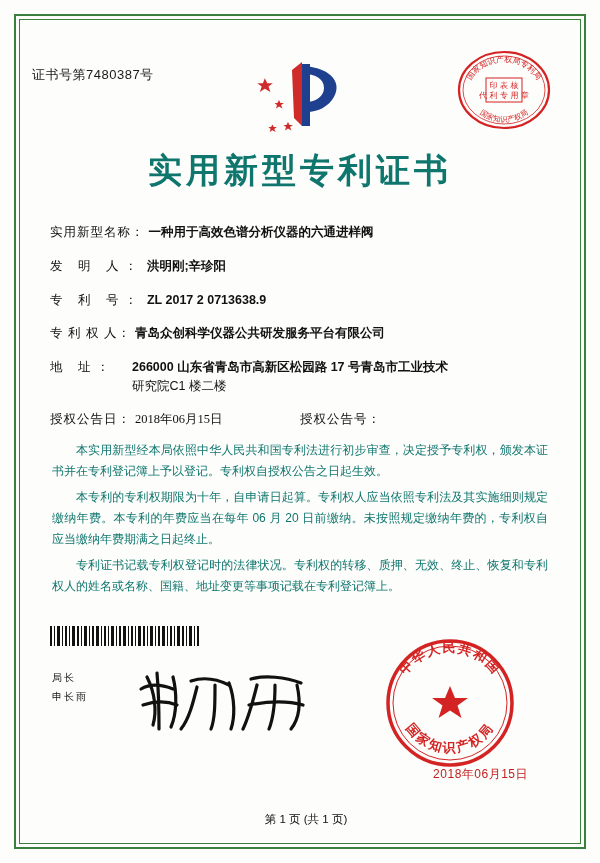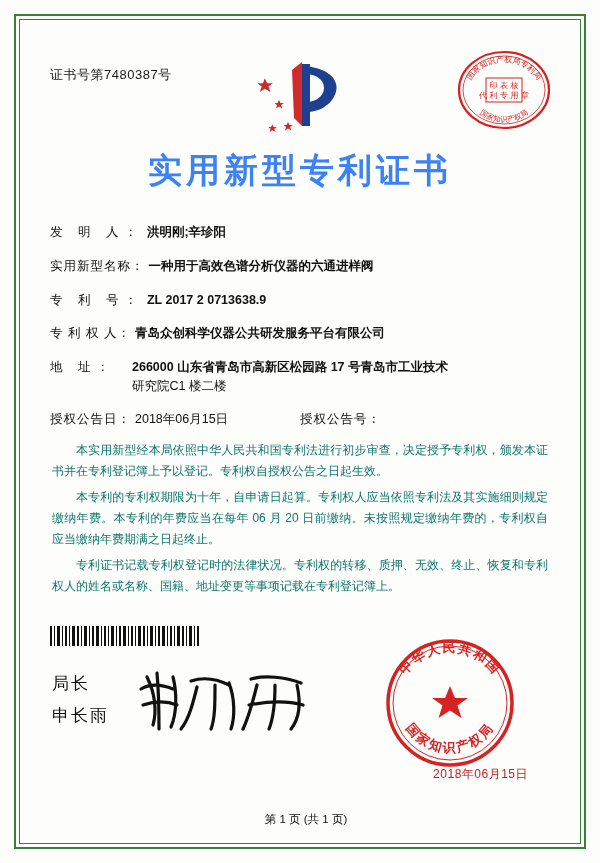--- a/index.html
+++ b/index.html
@@ -43,21 +43,21 @@
     position: absolute;
     left: 28px;
     top: 28px;
     right: 28px;
     bottom: 28px;
   }
 
   
   .cert-no {
     position: absolute;
-    left: 22px;
+    left: 4px;
     top: 38px;
     font-size: 13px;
     color: #1a1a1a;
     letter-spacing: 0.5px;
     white-space: nowrap;
   }
 
   
   .stamp-top {
     position: absolute;
@@ -81,21 +81,21 @@
   .main-title {
     position: absolute;
     left: 0;
     right: 0;
     top: 120px;
     text-align: center;
     font-family: "DejaVu Serif", serif;
     font-size: 34px;
     font-weight: bold;
     letter-spacing: 4px;
-    color: #3b82f6;
+    color: #0f766e;
   }
 
   
   .fields {
     position: absolute;
     left: 22px;
     right: 22px;
     top: 195px;
     font-size: 12.5px;
     color: #111;
@@ -130,20 +130,21 @@
   }
 
   .two-col {
     display: flex;
     margin-bottom: 12px;
     font-size: 12.5px;
   }
   .two-col .col {
     display: flex;
     align-items: center;
+    font-family: Liberation Serif, serif;
   }
   .two-col .col.left { flex: 0 0 250px; }
   .two-col .col.right { flex: 1 1 auto; }
 
   
   .paragraphs {
     position: absolute;
     left: 24px;
     right: 24px;
     top: 412px;
@@ -164,21 +165,21 @@
     top: 598px;
     width: 150px;
     height: 20px;
   }
 
   
   .sig-labels {
     position: absolute;
     left: 24px;
     top: 640px;
-    font-size: 17px;
+    font-size: 10px;
     line-height: 1.9;
     letter-spacing: 2px;
     color: #111;
   }
   .signature {
     position: absolute;
     left: 105px;
     top: 635px;
     width: 180px;
     height: 72px;
@@ -254,27 +255,27 @@
         <polygon points="24,22 27,28 34,28 28,32 31,39 24,35 18,39 20,32 15,28 21,28" fill="#cf2b2b" transform="scale(0.5) translate(72,110)"></polygon>
         <polygon points="24,22 27,28 34,28 28,32 31,39 24,35 18,39 20,32 15,28 21,28" fill="#cf2b2b" transform="scale(0.45) translate(48,130)"></polygon>
       </svg>
     </div>
 
     <div class="main-title">实用新型专利证书</div>
 
     <div class="fields">
 
       <div class="field-row">
+        <div class="field-label">实用新型名称：</div>
+        <div class="field-value">一种用于高效色谱分析仪器的六通进样阀</div>
+      </div>
+
+      <div class="field-row">
         <div class="field-label spaced">发 明 人：</div>
         <div class="field-value">洪明刚;辛珍阳</div>
-      </div>
-
-      <div class="field-row">
-        <div class="field-label">实用新型名称：</div>
-        <div class="field-value">一种用于高效色谱分析仪器的六通进样阀</div>
       </div>
 
       <div class="field-row">
         <div class="field-label spaced">专 利 号：</div>
         <div class="field-value">ZL 2017 2 0713638.9</div>
       </div>
 
 
       <div class="field-row">
         <div class="field-label">专 利 权 人：</div>

